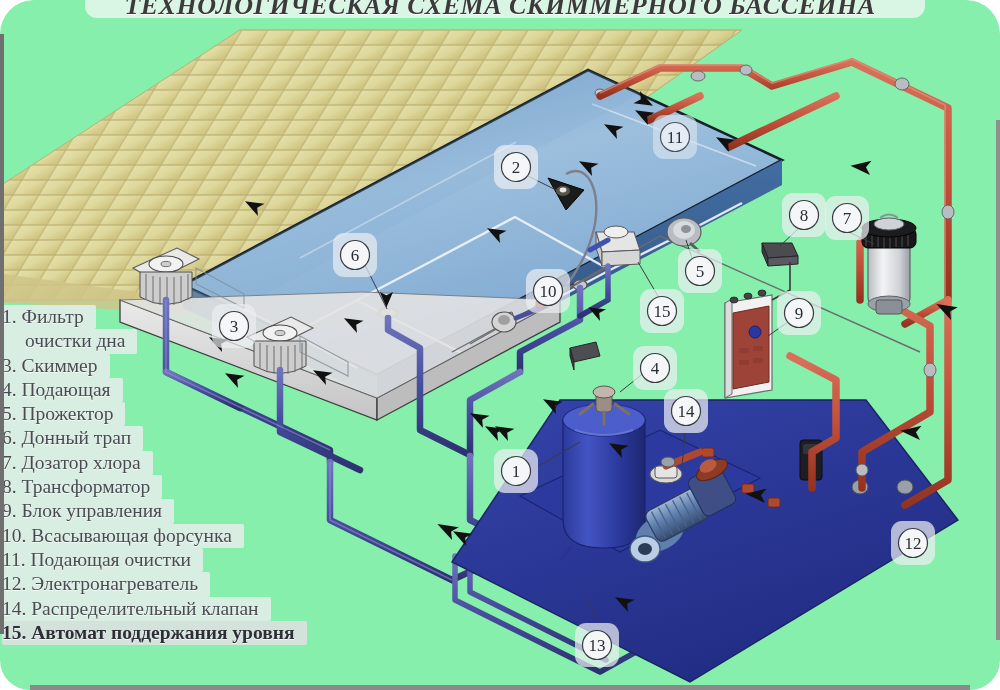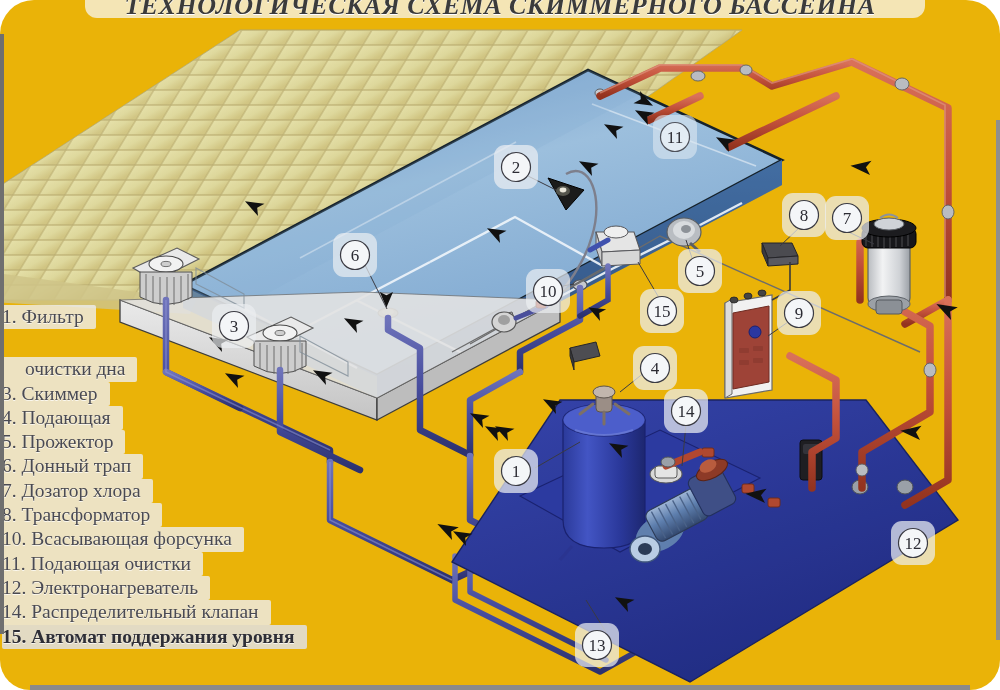--- a/index.html
+++ b/index.html
@@ -1,20 +1,20 @@
 <!DOCTYPE html>
 <html><head>
 <meta charset="utf-8">
 <title>Технологическая схема скиммерного бассейна</title>
 <style>
   html,body{margin:0;padding:0;background:#ffffff;}
   body{font-family:"Liberation Serif",serif;}
   #root{
     position:relative;width:1000px;height:690px;overflow:hidden;
-    background:#eab308;
+    background:#86efac;
     border-radius:34px 34px 30px 30px;
   }
   #leftedge{position:absolute;left:0;top:34px;width:4px;height:600px;background:#6f6f6f;}
   #rightedge{position:absolute;right:0;top:120px;width:4px;height:520px;background:#8f8f8f;}
   #bottomedge{position:absolute;left:30px;bottom:0;width:940px;height:5px;background:#8a8a8a;}
 
   #title{
     position:absolute;left:0;top:-9px;width:1000px;text-align:center;
     font-family:"Liberation Serif",serif;font-style:italic;font-weight:bold;
     font-size:26px;letter-spacing:.5px;color:#3b3b3b;white-space:nowrap;
@@ -32,21 +32,21 @@
     position:absolute;left:2px;top:305px;width:262px;
     font-family:"Liberation Serif",serif;font-size:19.5px;line-height:24.3px;
     color:#4a4a52;
   }
   #legend .li{
     position:relative;padding-left:0;white-space:nowrap;
     background:rgba(238,238,240,.80);
     width:max-content;padding-right:12px;border-radius:2px;
     text-shadow:0 1px 0 rgba(255,255,255,.75);
   }
-  #legend .li.sub{padding-left:23px;margin-top:28px;}
+  #legend .li.sub{padding-left:23px;}
   #legend .li.last{color:#2e2e36;font-weight:bold;background:rgba(225,225,228,.85);}
 
   .callout-txt{
     font-family:"Liberation Serif",serif;font-size:17px;fill:#2b2b33;
     text-anchor:middle;dominant-baseline:central;
   }
 </style>
 </head>
 <body>
 
@@ -605,20 +605,21 @@
 
   <div id="legend">
       <div class="li"><span>1. </span><span>Фильтр</span></div>
       <div class="li sub"><span></span><span>очистки дна</span></div>
       <div class="li"><span>3. </span><span>Скиммер</span></div>
       <div class="li"><span>4. </span><span>Подающая</span></div>
       <div class="li"><span>5. </span><span>Прожектор</span></div>
       <div class="li"><span>6. </span><span>Донный трап</span></div>
       <div class="li"><span>7. </span><span>Дозатор хлора</span></div>
       <div class="li"><span>8. </span><span>Трансформатор</span></div>
+      <div class="li"><span>9. </span><span>Блок управления</span></div>
       <div class="li"><span>10. </span><span>Всасывающая форсунка</span></div>
       <div class="li"><span>11. </span><span>Подающая очистки</span></div>
       <div class="li"><span>12. </span><span>Электронагреватель</span></div>
       <div class="li"><span>14. </span><span>Распределительный клапан</span></div>
       <div class="li last"><span>15. </span><span>Автомат поддержания уровня</span></div>
     </div>
 
   <div id="leftedge"></div>
   <div id="rightedge"></div>
   <div id="bottomedge"></div>

